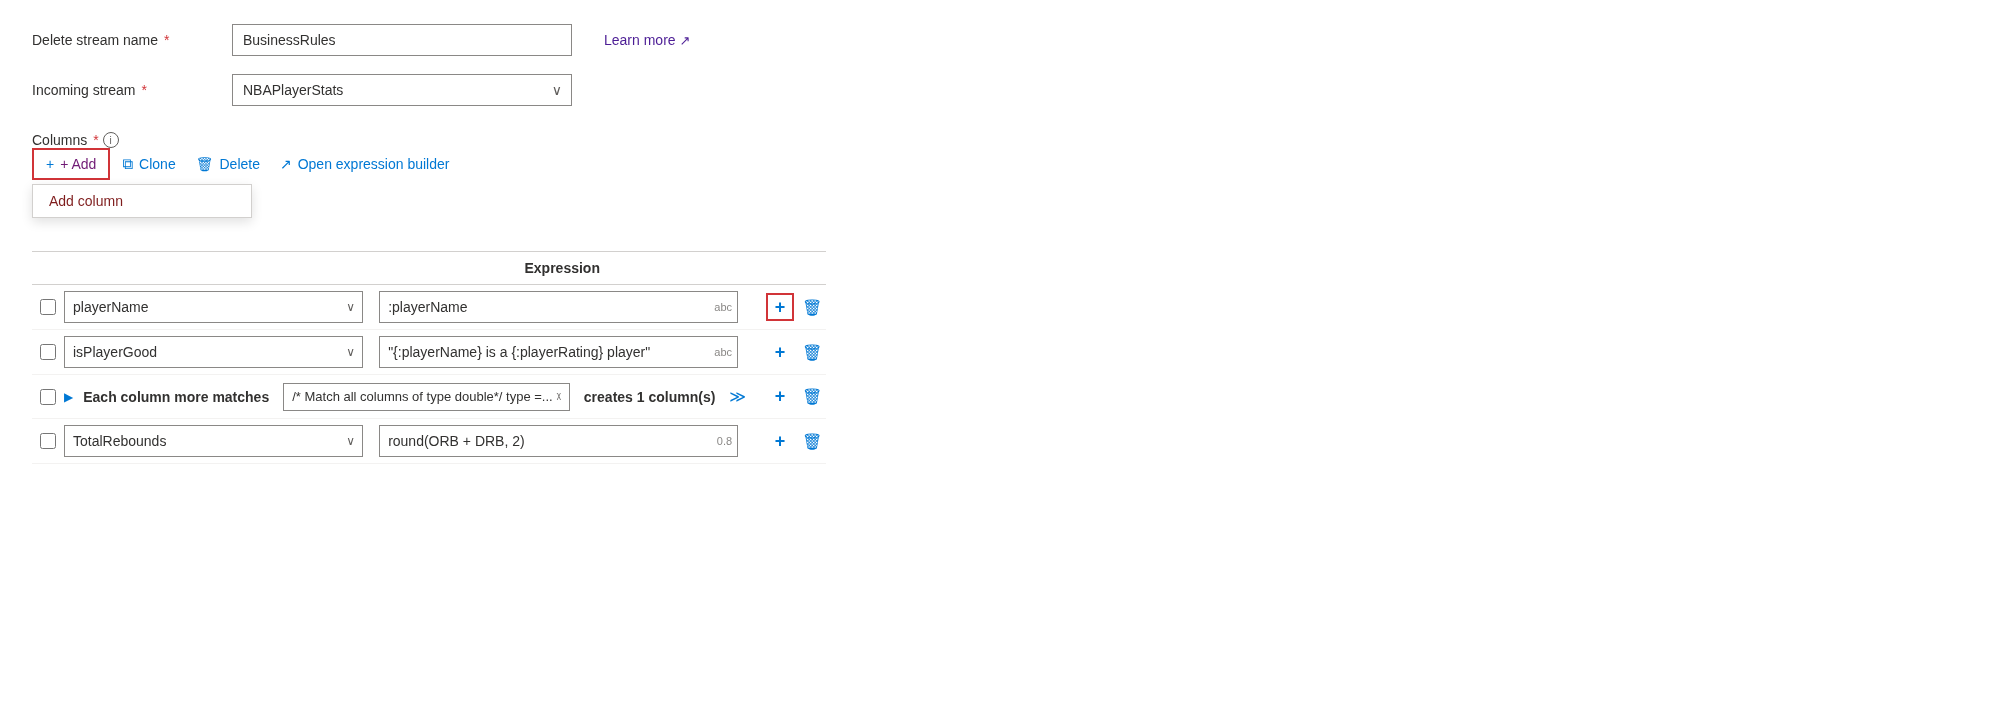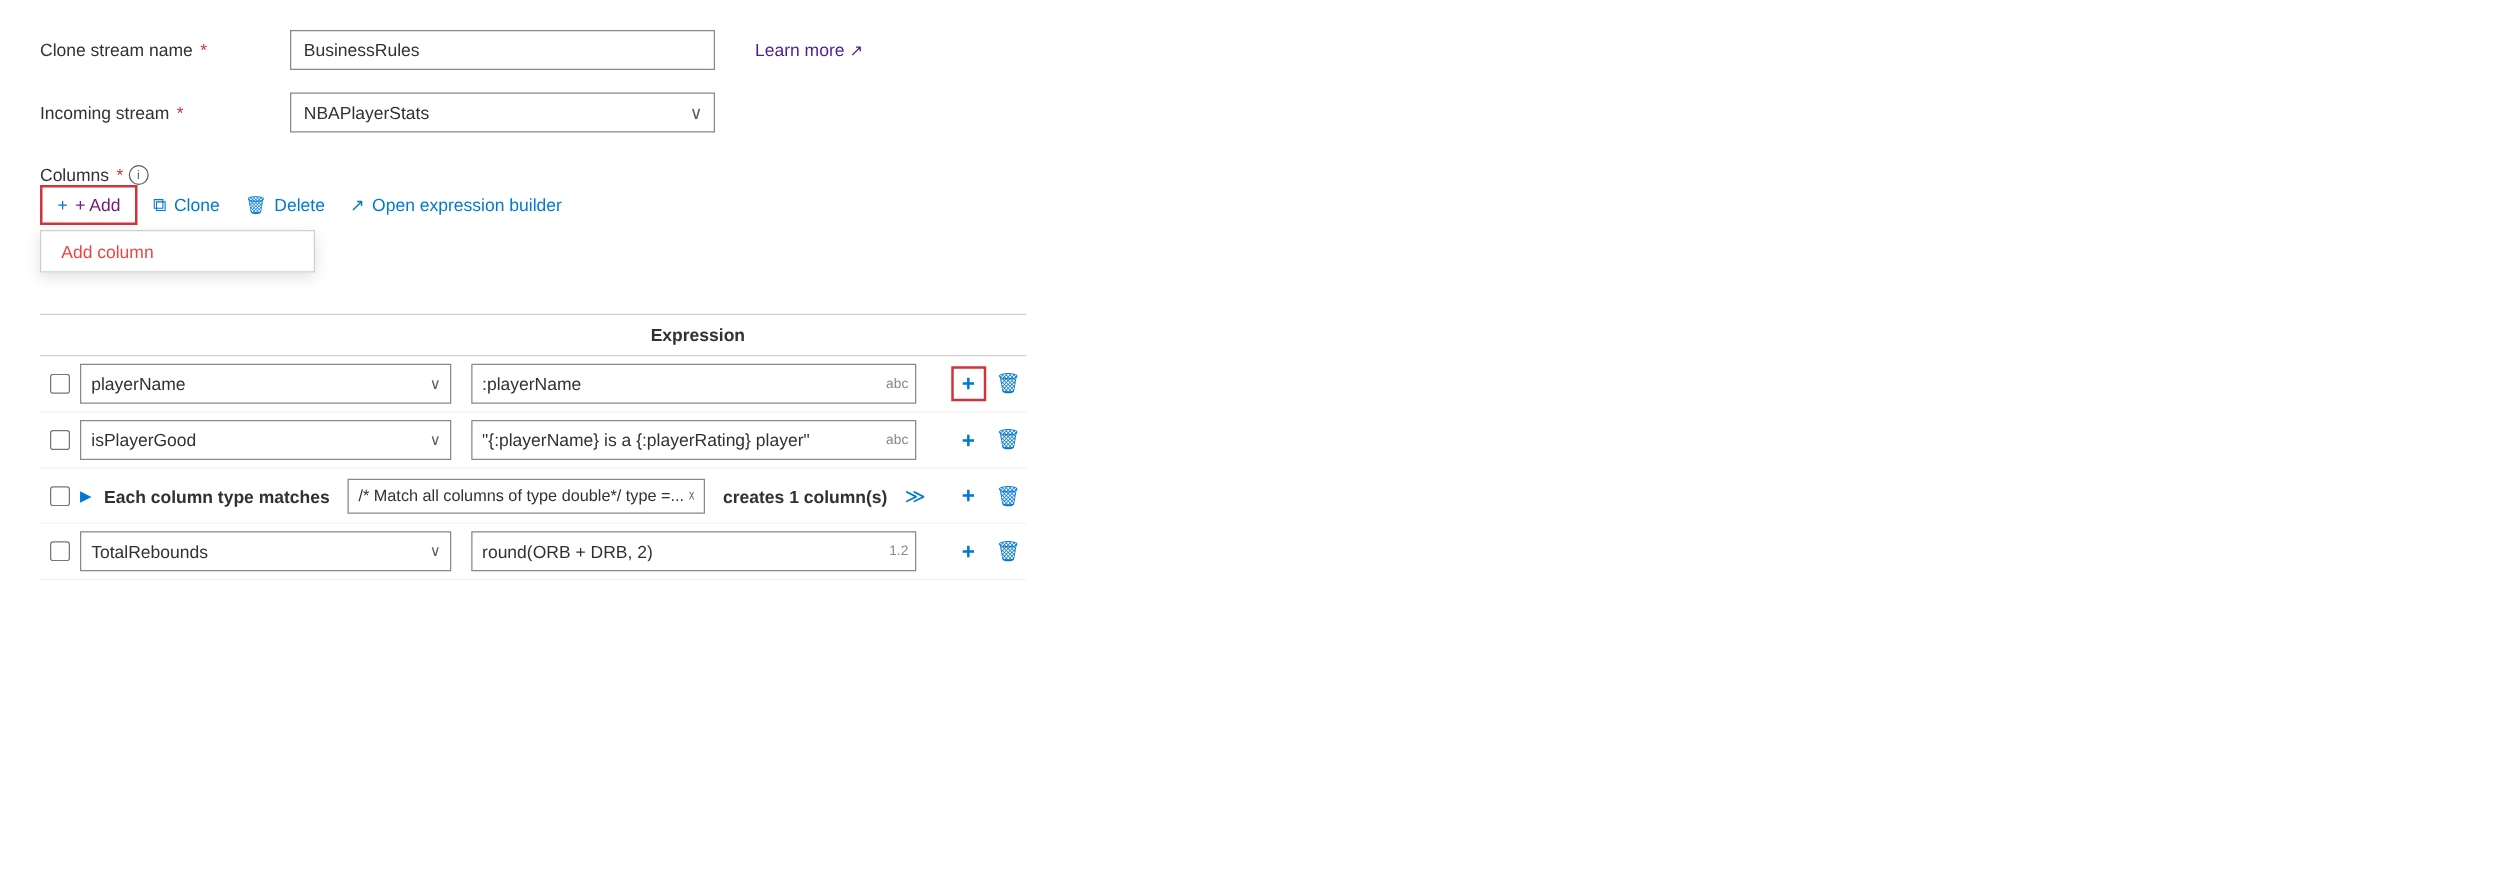--- a/index.html
+++ b/index.html
@@ -143,21 +143,21 @@
       border: 1px solid #d2d0ce;
       box-shadow: 0 4px 12px rgba(0,0,0,0.12);
       z-index: 100;
       min-width: 220px;
       margin-top: 2px;
     }
     .dropdown-item {
       padding: 8px 16px;
       cursor: pointer;
       font-size: 14px;
-      color: #ef4444;
+      color: #7f1d1d;
     }
     .dropdown-item-highlighted {
       border: 2px solid #d13438;
       padding: 6px 14px;
     }
     
     .table-area {
       margin-top: 8px;
       border-top: 1px solid #d2d0ce;
     }
@@ -315,21 +315,21 @@
       background: none;
     }
   </style>
 </head>
 <body>
 
 <div class="container">
 
   <div class="form-row">
     <div class="form-label">
-      <span>Clone stream name</span>
+      <span>Delete stream name</span>
       <span class="required">*</span>
     </div>
     <input type="text" class="text-input" value="BusinessRules" style="">
     <a href="#" class="learn-more">
       <span>Learn more</span>
       <span style="font-size:13px;">↗</span>
     </a>
   </div>
 
   <div class="form-row">
@@ -437,21 +437,21 @@
             <button class="icon-btn icon-btn-trash">🗑</button>
           </div>
         </div>
 
         <div class="pattern-row table-row-item">
           <div class="col-check-cell">
             <input type="checkbox" class="checkbox" style="">
           </div>
           <div style="display:flex; align-items:center; flex:1; gap:6px; flex-wrap:nowrap;">
             <span class="pattern-expand">▶</span>
-            <span class="pattern-label">Each column type matches</span>
+            <span class="pattern-label">Each column more matches</span>
             <button class="pattern-expr-btn">
               <span>/* Match all columns of type double*/ type =...</span>
               <span style="color:#605e5c; font-size:12px;">ᵡ</span>
             </button>
             <span class="pattern-creates">creates 1 column(s)</span>
             <button class="pattern-expand-btn" style="font-size:16px;">≫</button>
           </div>
           <div class="col-actions-cell" style="min-width:80px;">
             <button class="icon-btn" style="color:#0078d4; font-weight:bold; font-size:18px;">+</button>
             <button class="icon-btn icon-btn-trash">🗑</button>
@@ -466,21 +466,21 @@
             <div class="field-select-wrap">
               <select class="field-select">
                 <option>TotalRebounds</option>
               </select>
               <span class="chevron">∨</span>
             </div>
           </div>
           <div class="col-expr-cell">
             <div class="expr-wrap">
               <input type="text" class="expr-input" value="round(ORB + DRB, 2)" style="">
-              <span class="expr-badge">1.2</span>
+              <span class="expr-badge">0.8</span>
             </div>
           </div>
           <div class="col-actions-cell">
             <button class="icon-btn" style="color:#0078d4; font-weight:bold; font-size:18px;">+</button>
             <button class="icon-btn icon-btn-trash">🗑</button>
           </div>
         </div>
 
       </div>
     </div>

